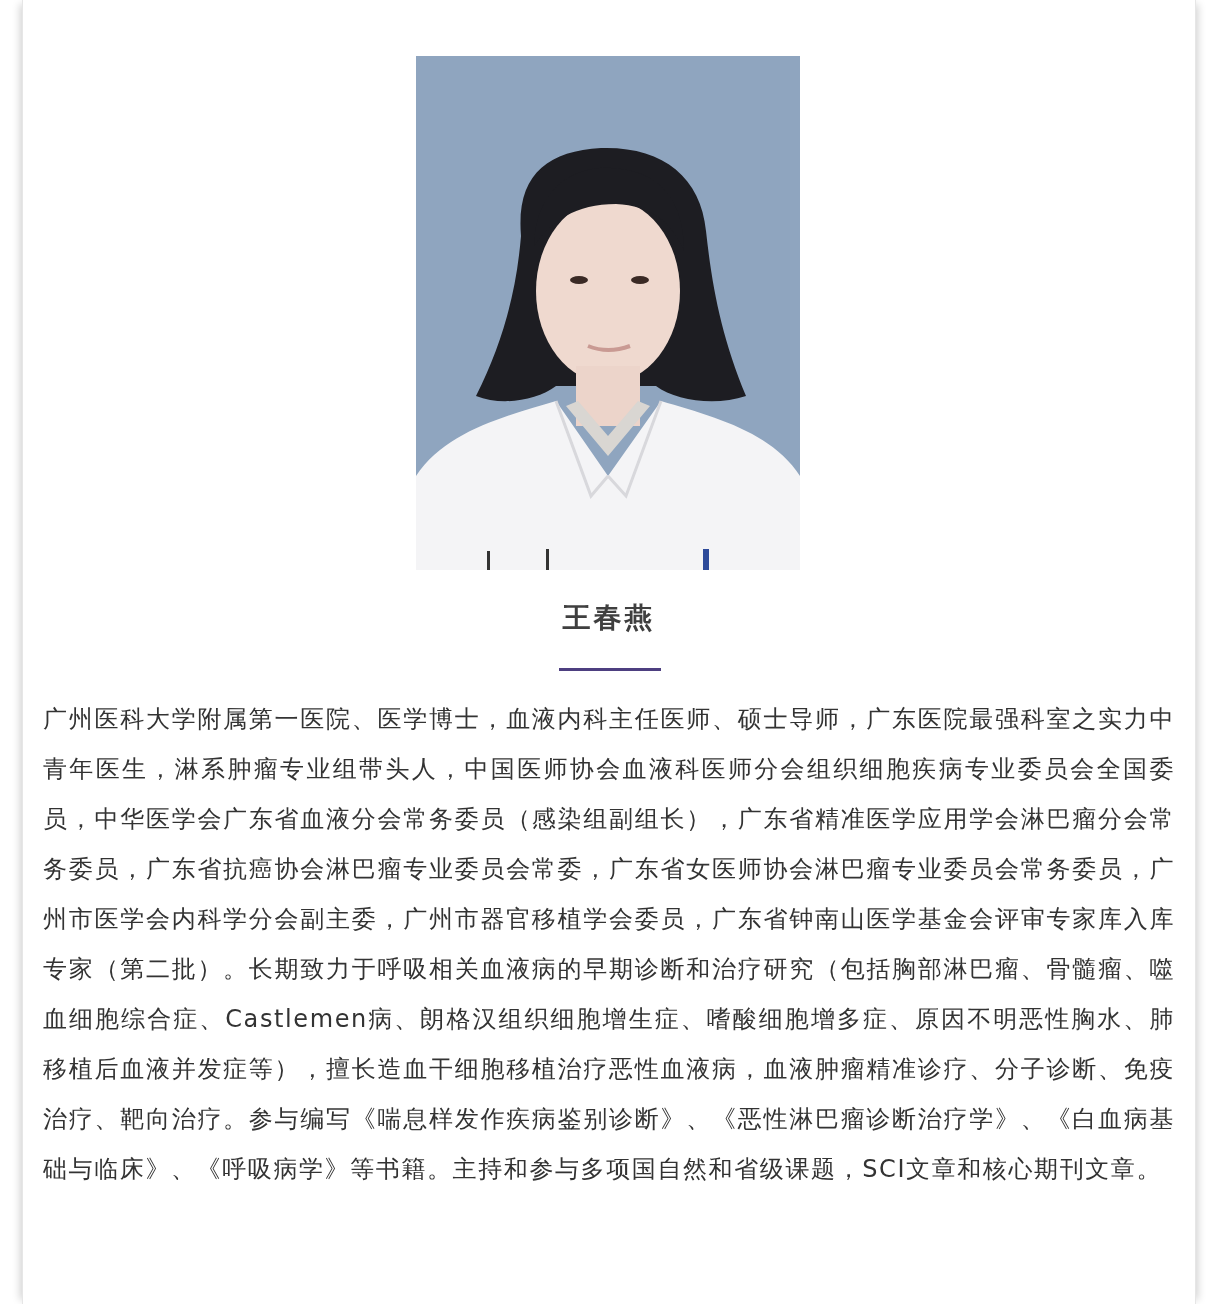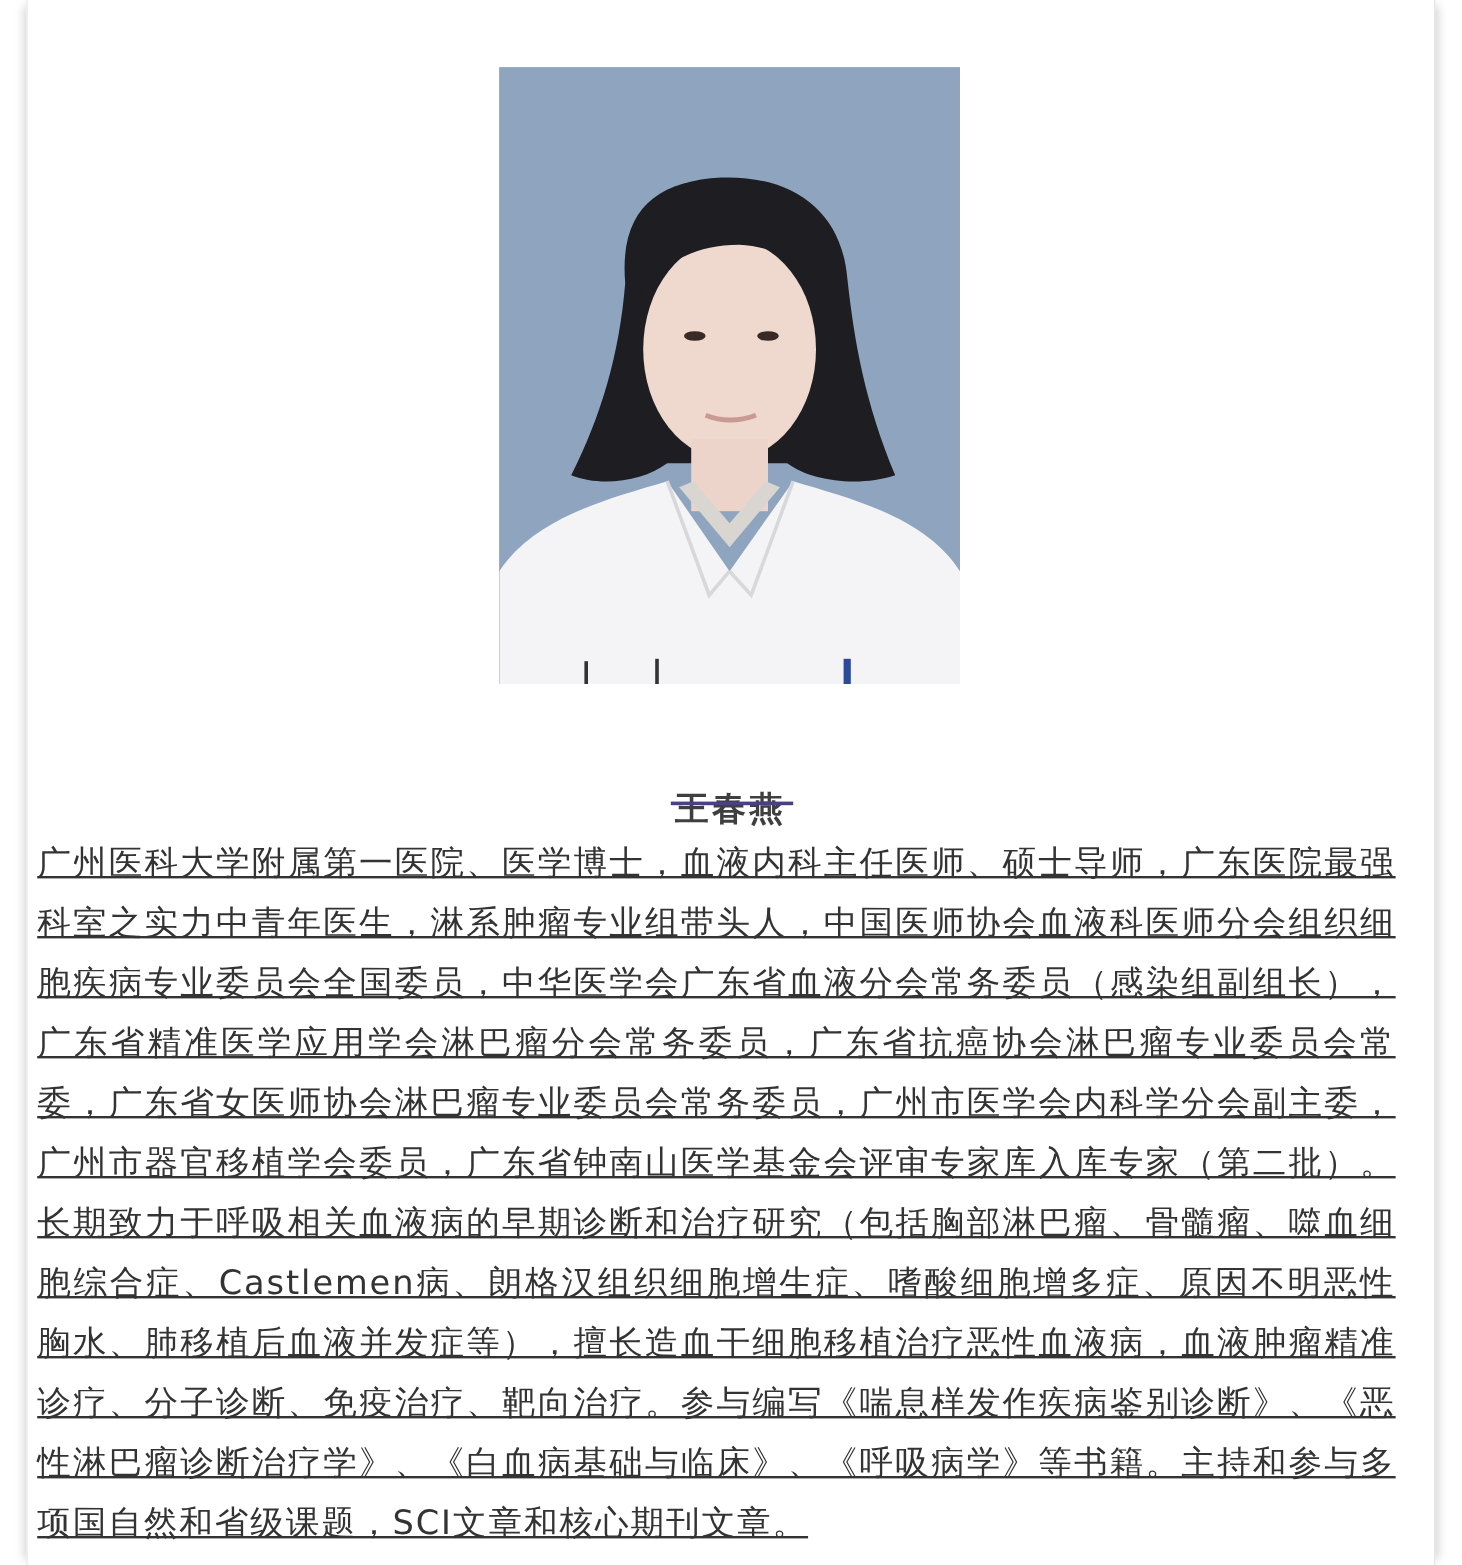--- a/index.html
+++ b/index.html
@@ -32,21 +32,21 @@
       width: 384px;
       height: 514px;
       background: #8fa5bf;
       overflow: hidden;
     }
     .portrait svg { display: block; }
     .name-block {
       position: absolute;
       left: 0;
       width: 100%;
-      top: 654px;
+      top: 598px;
       text-align: center;
     }
     .name {
       display: inline-block;
       font-size: 28px;
       font-weight: bold;
       color: #3f3f3f;
       letter-spacing: 3px;
       padding: 0 0 10px 0;
       line-height: 40px;
@@ -54,30 +54,29 @@
     .name-underline {
       position: absolute;
       left: 536px;
       top: 668px;
       width: 102px;
       height: 3px;
       background: #4d3f80;
     }
     .bio {
       position: absolute;
-      left: 8px;
+      left: 20px;
       top: 694px;
       width: 1132px;
-      font-size: 28px;
+      font-size: 24px;
       line-height: 50px;
       color: #333333;
       letter-spacing: 1.6px;
       text-align: justify;
       margin: 0;
-      text-decoration: underline;
     }
   </style>
 </head>
 <body>
 
 <div class="page">
 
   <div class="portrait" title="Portrait photo of a female doctor in white coat against blue background">
     <svg width="384" height="514" viewBox="0 0 384 514" xmlns="http://www.w3.org/2000/svg">
       <rect x="0" y="0" width="384" height="514" fill="#8fa5bf"></rect>

